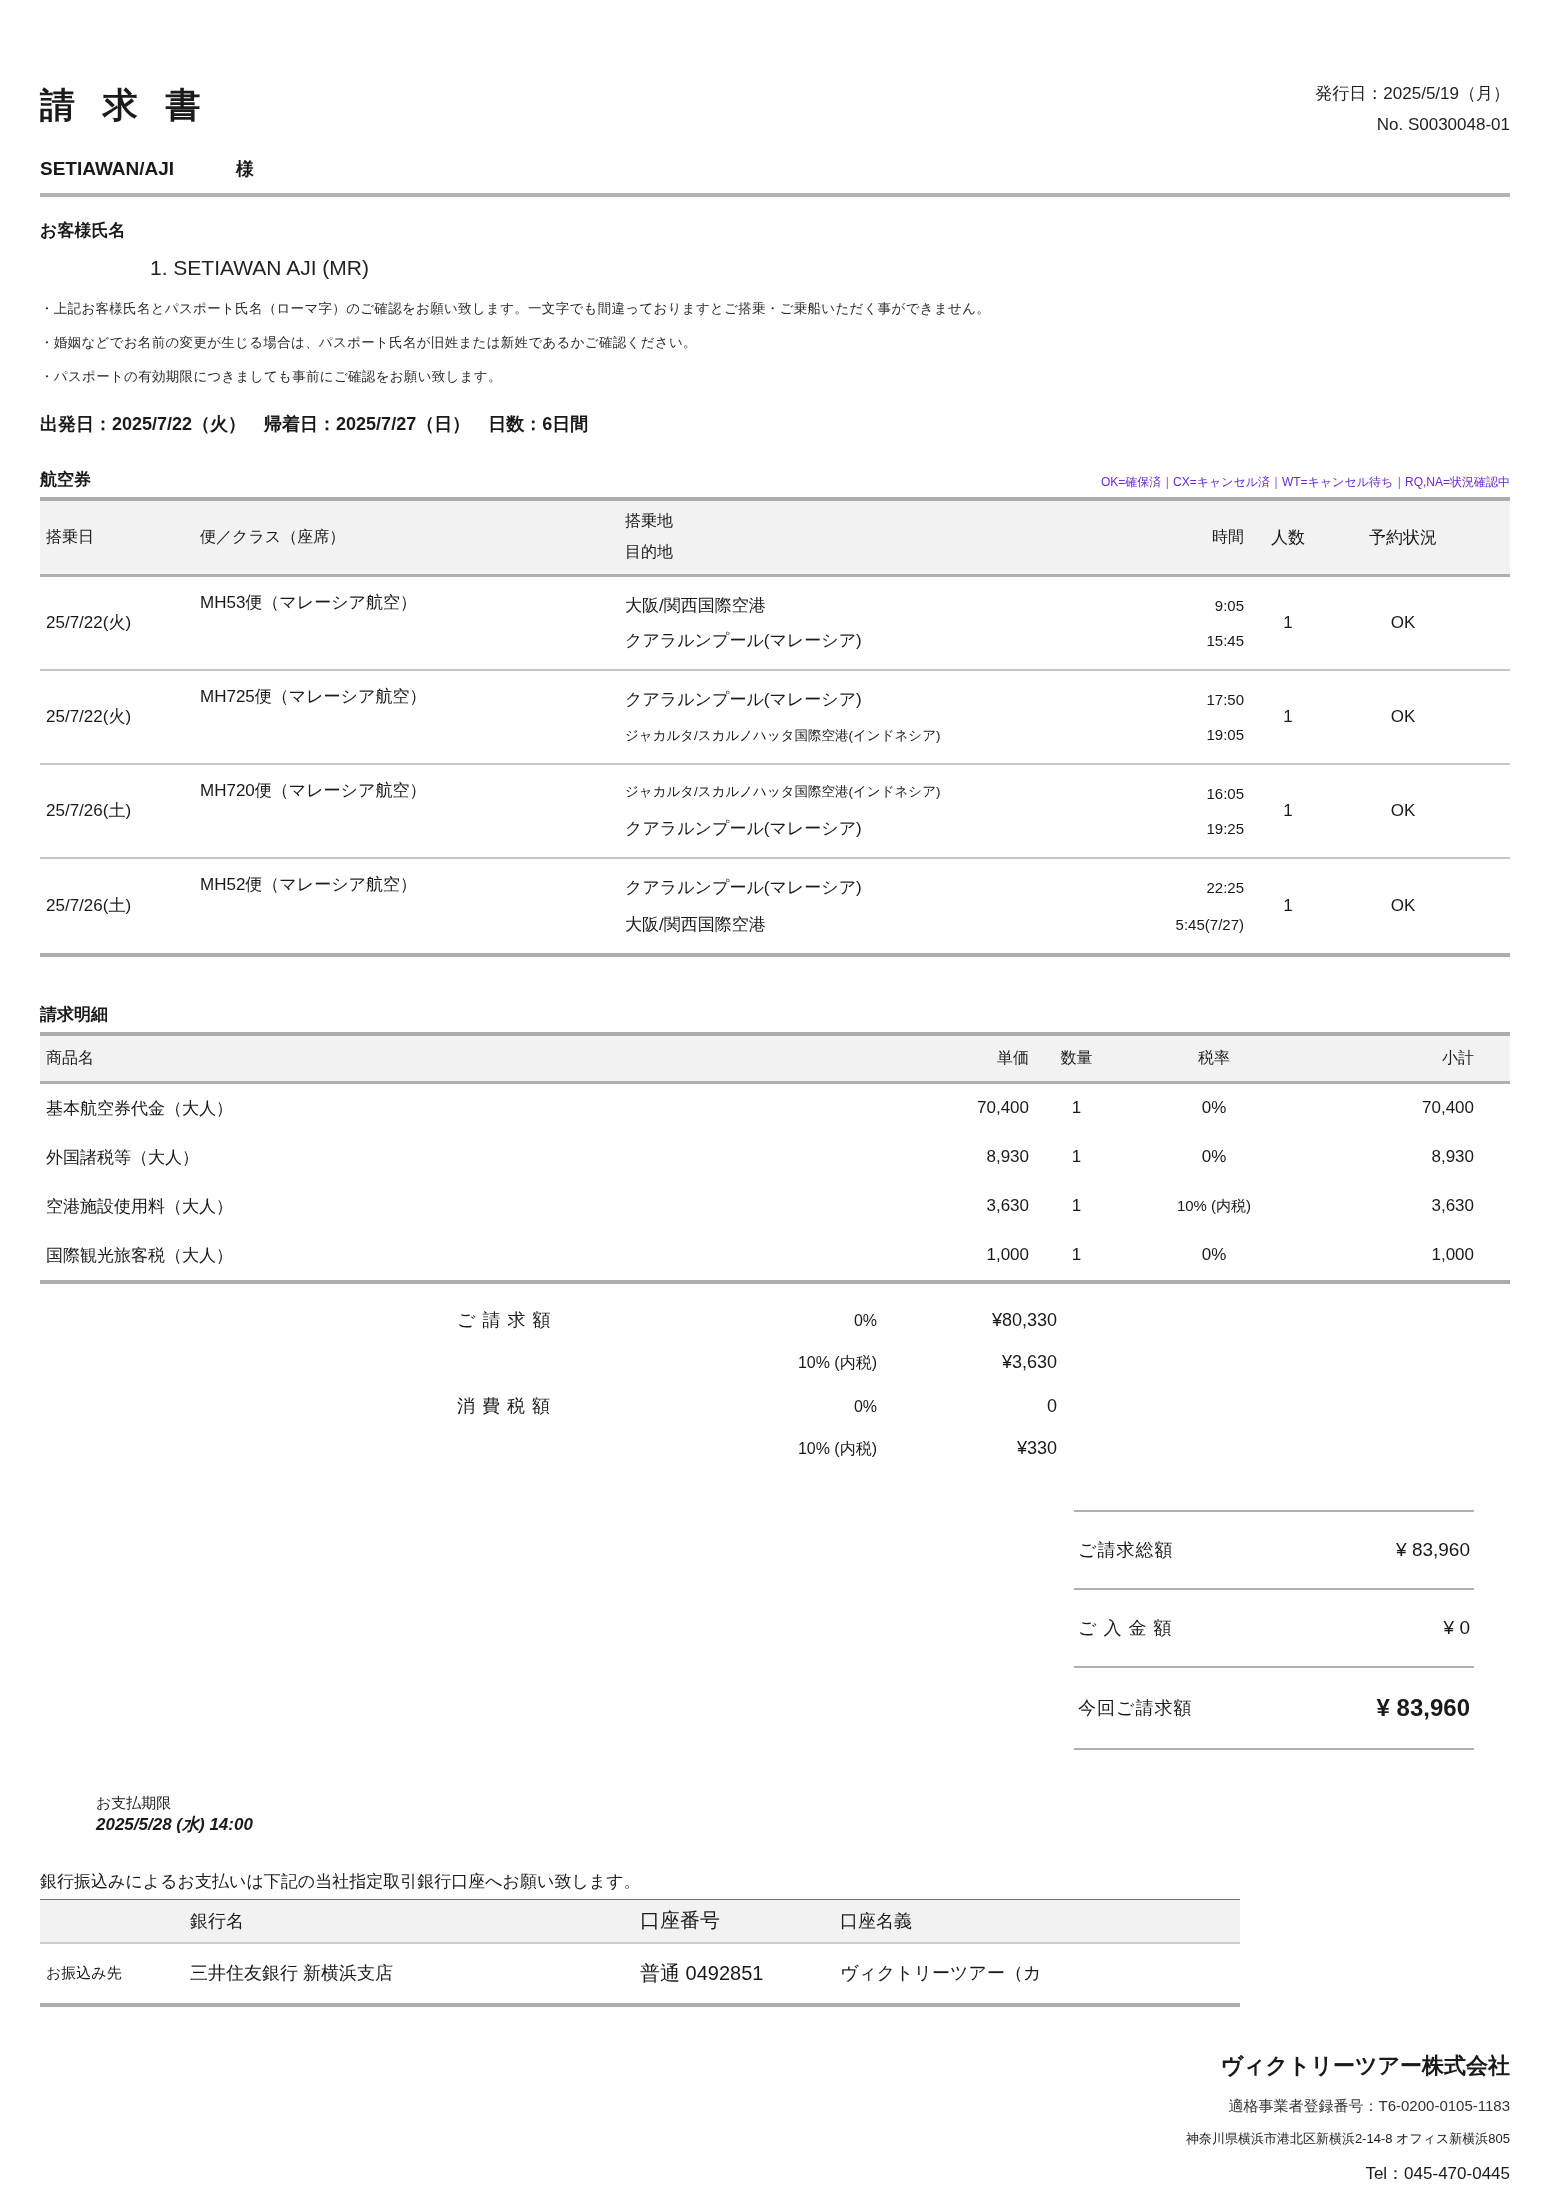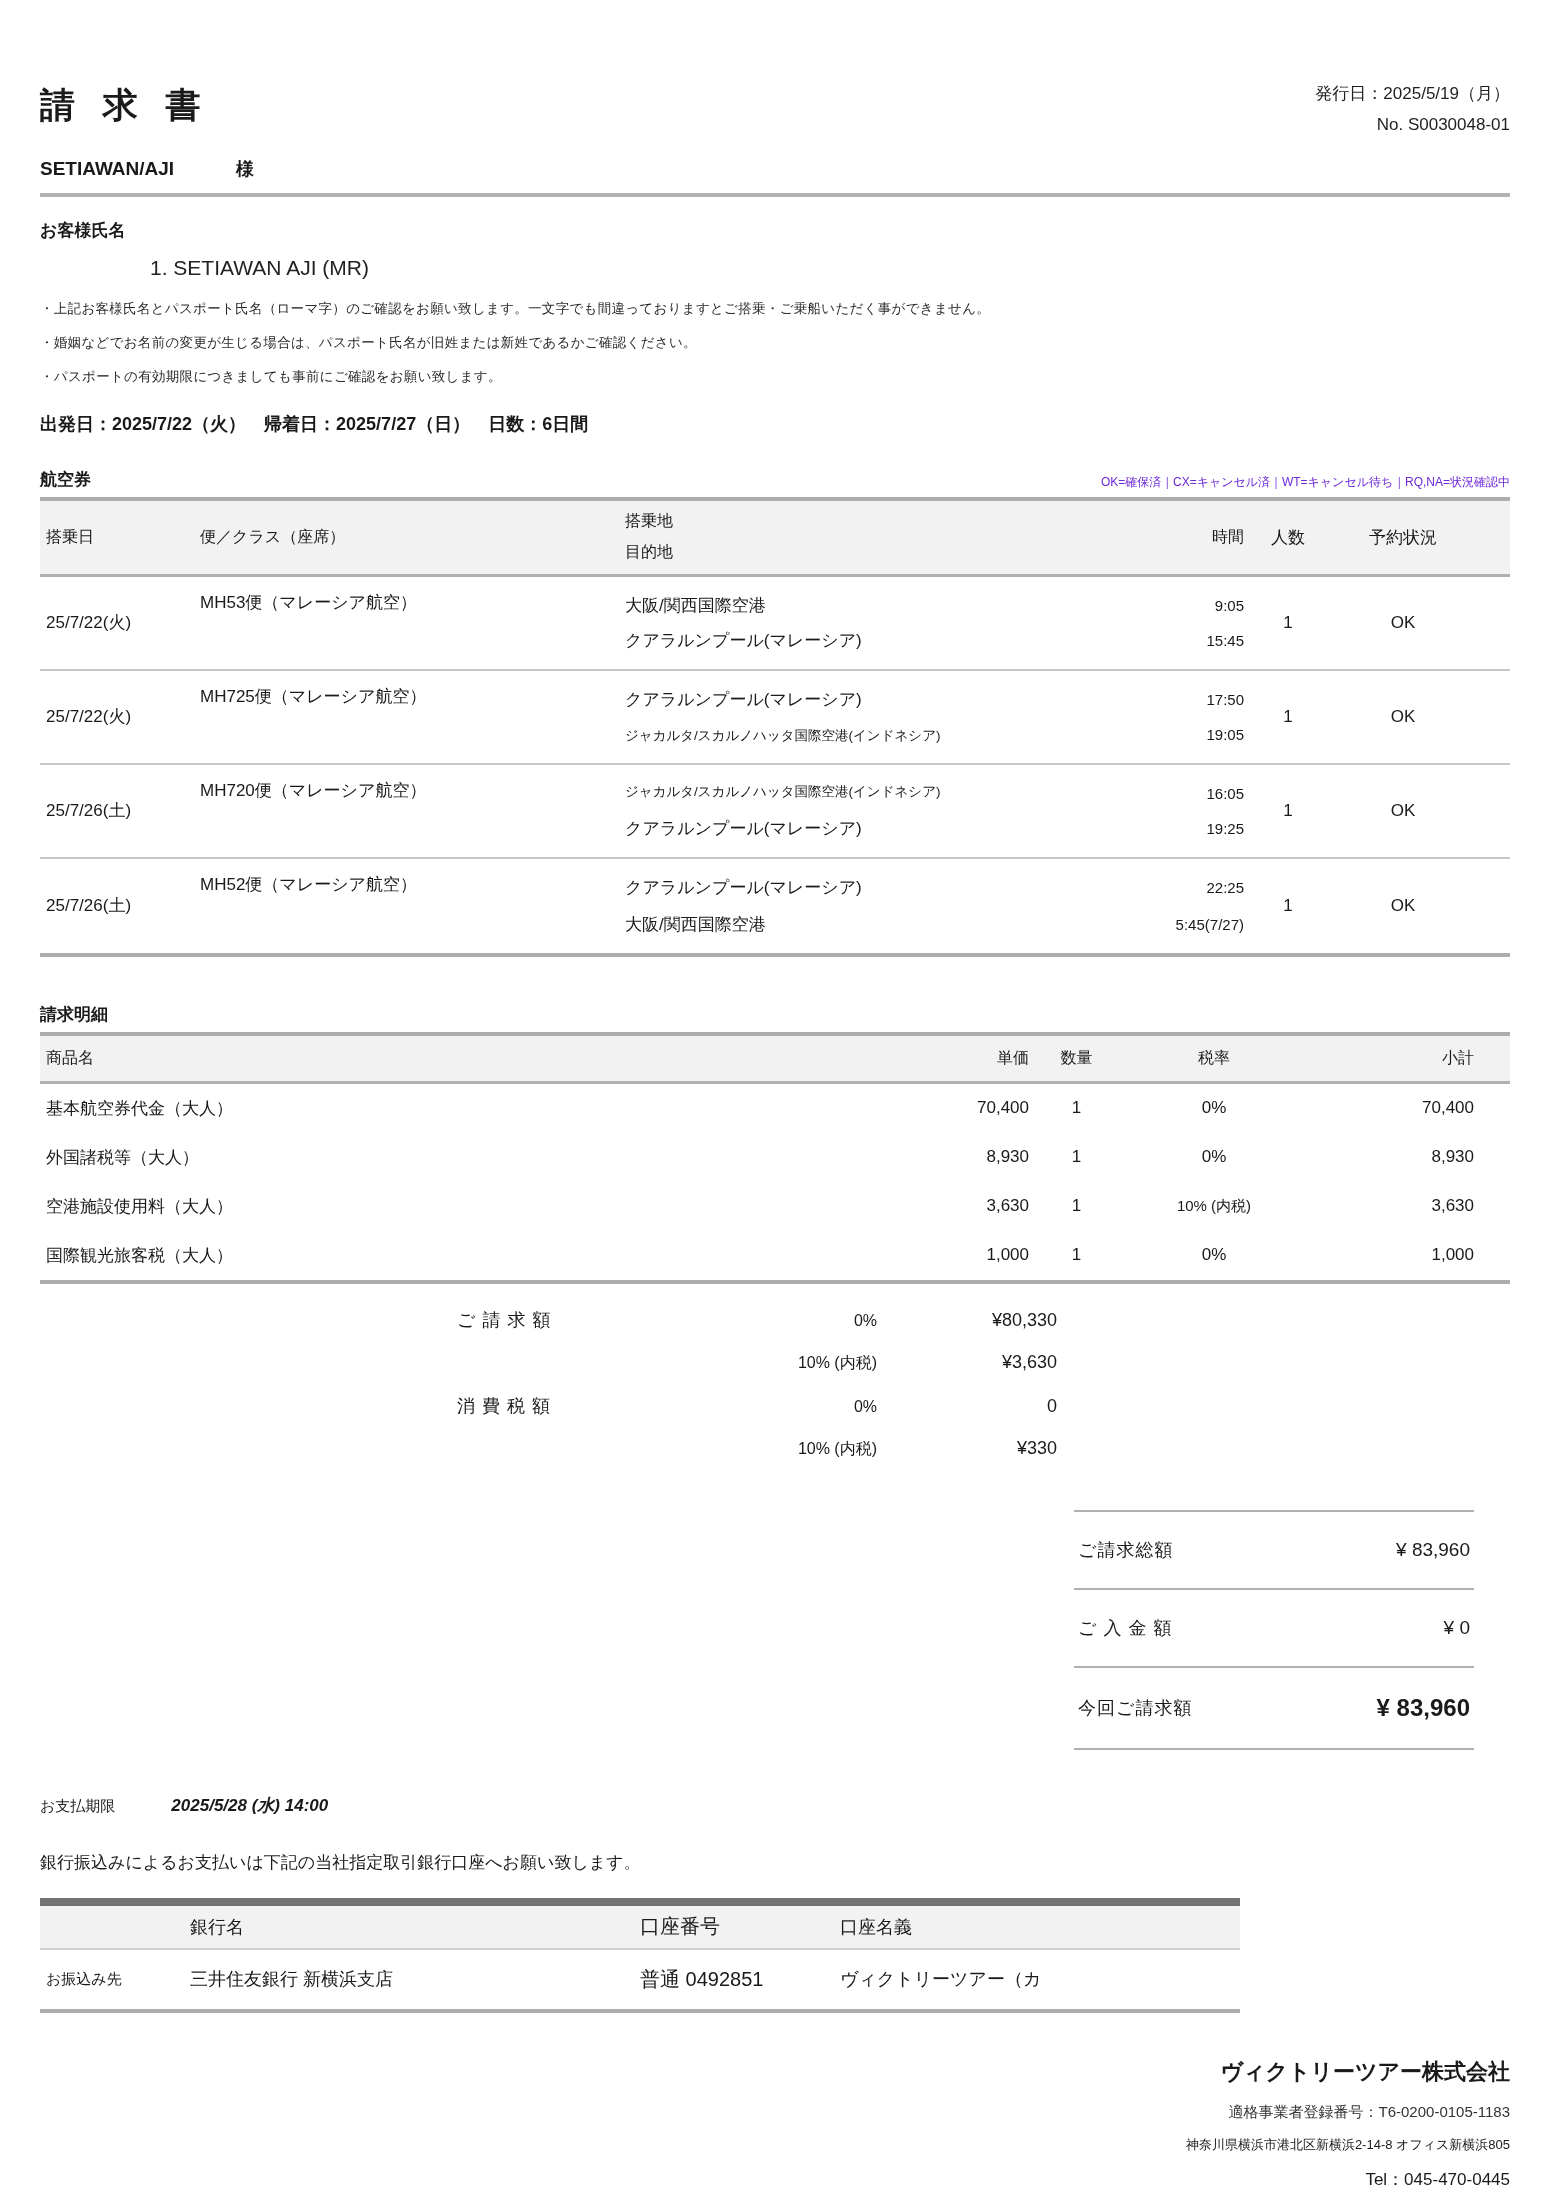--- a/index.html
+++ b/index.html
@@ -77,25 +77,25 @@
 
   
   .totals { width:400px; margin-left:auto; margin-right:36px; margin-top:40px; }
   .total-row { display:flex; justify-content:space-between; align-items:center; border-bottom:2px solid #b0b0b0; padding:26px 4px; }
   .total-row:first-child { border-top:2px solid #b0b0b0; }
   .total-label { font-size:18px; letter-spacing:1px; }
   .total-amount { font-size:19px; }
   .total-row.grand .total-amount { font-size:24px; font-weight:bold; }
 
   
-  .deadline-row { display:flex; align-items:baseline; margin-top:44px; }
+  .deadline-row { display:flex; align-items:baseline; margin-top:44px;flex-direction:column; }
   .deadline-label { font-size:15px; color:#222; }
   .deadline-value { font-size:17px; font-weight:bold; margin-left:56px;font-style:italic; }
   .bank-intro { margin-top:34px; font-size:17px; }
-  .bank-tbl { width:1200px; margin-top:24px; border-top:8px solid #737373; border-bottom:4px solid #adadad; }
+  .bank-tbl { width:1200px; margin-top:6px; border-top:1px solid #737373; border-bottom:4px solid #adadad; }
   .bank-head { background:#f2f2f2; border-bottom:2px solid #cfcfcf; display:flex; align-items:center; height:44px; font-size:16px; }
   .bank-row { display:flex; align-items:center; padding:16px 0; }
   .kc-label { width:150px; padding-left:6px; font-size:15px; }
   .kc-bank { width:450px; font-size:18px; }
   .kc-accno { width:200px; font-size:20px; }
   .kc-accname { flex:1; font-size:18px; }
   .fee-note { margin-top:18px; font-size:13.5px; color:#2b2b2b; }
 
   
   .company { margin-top:44px; text-align:right; }

